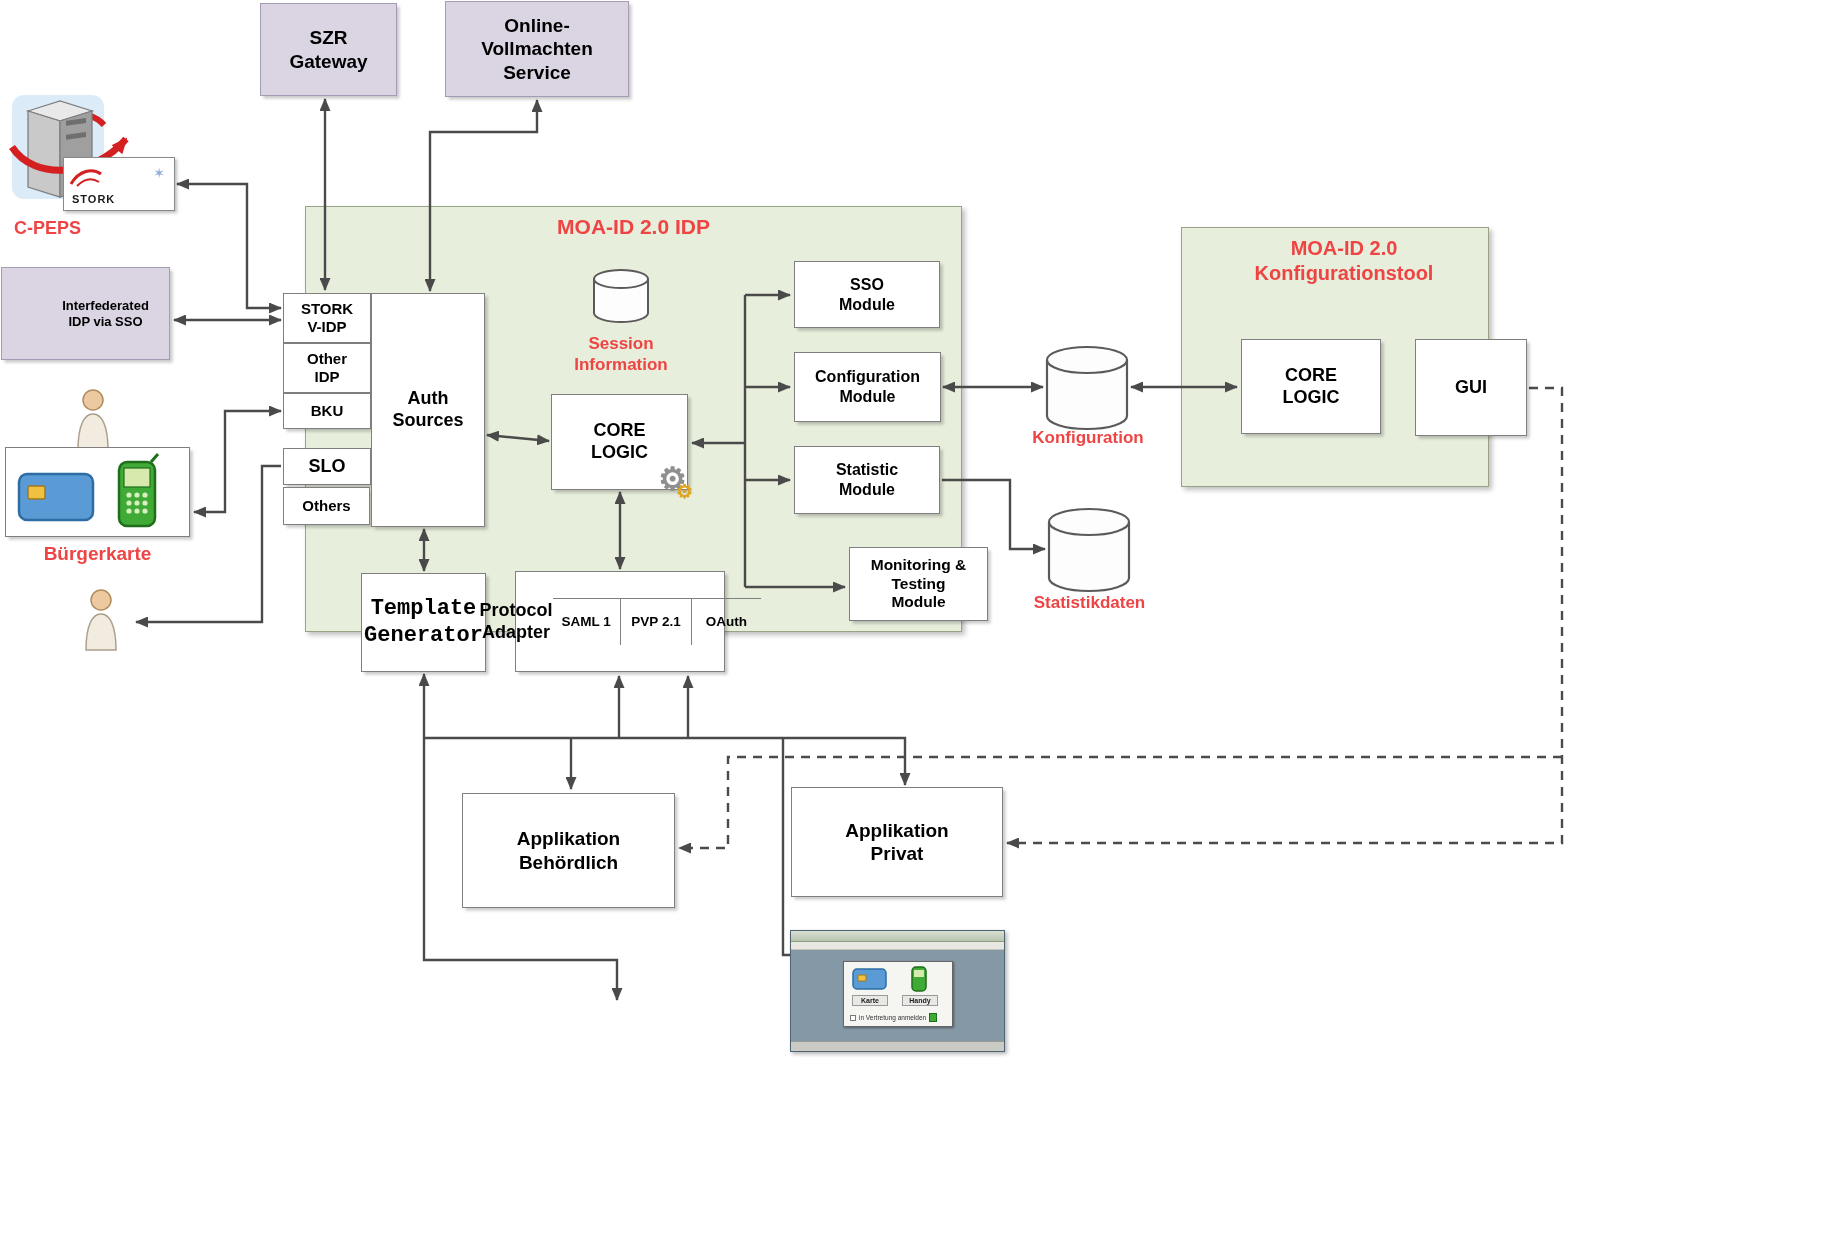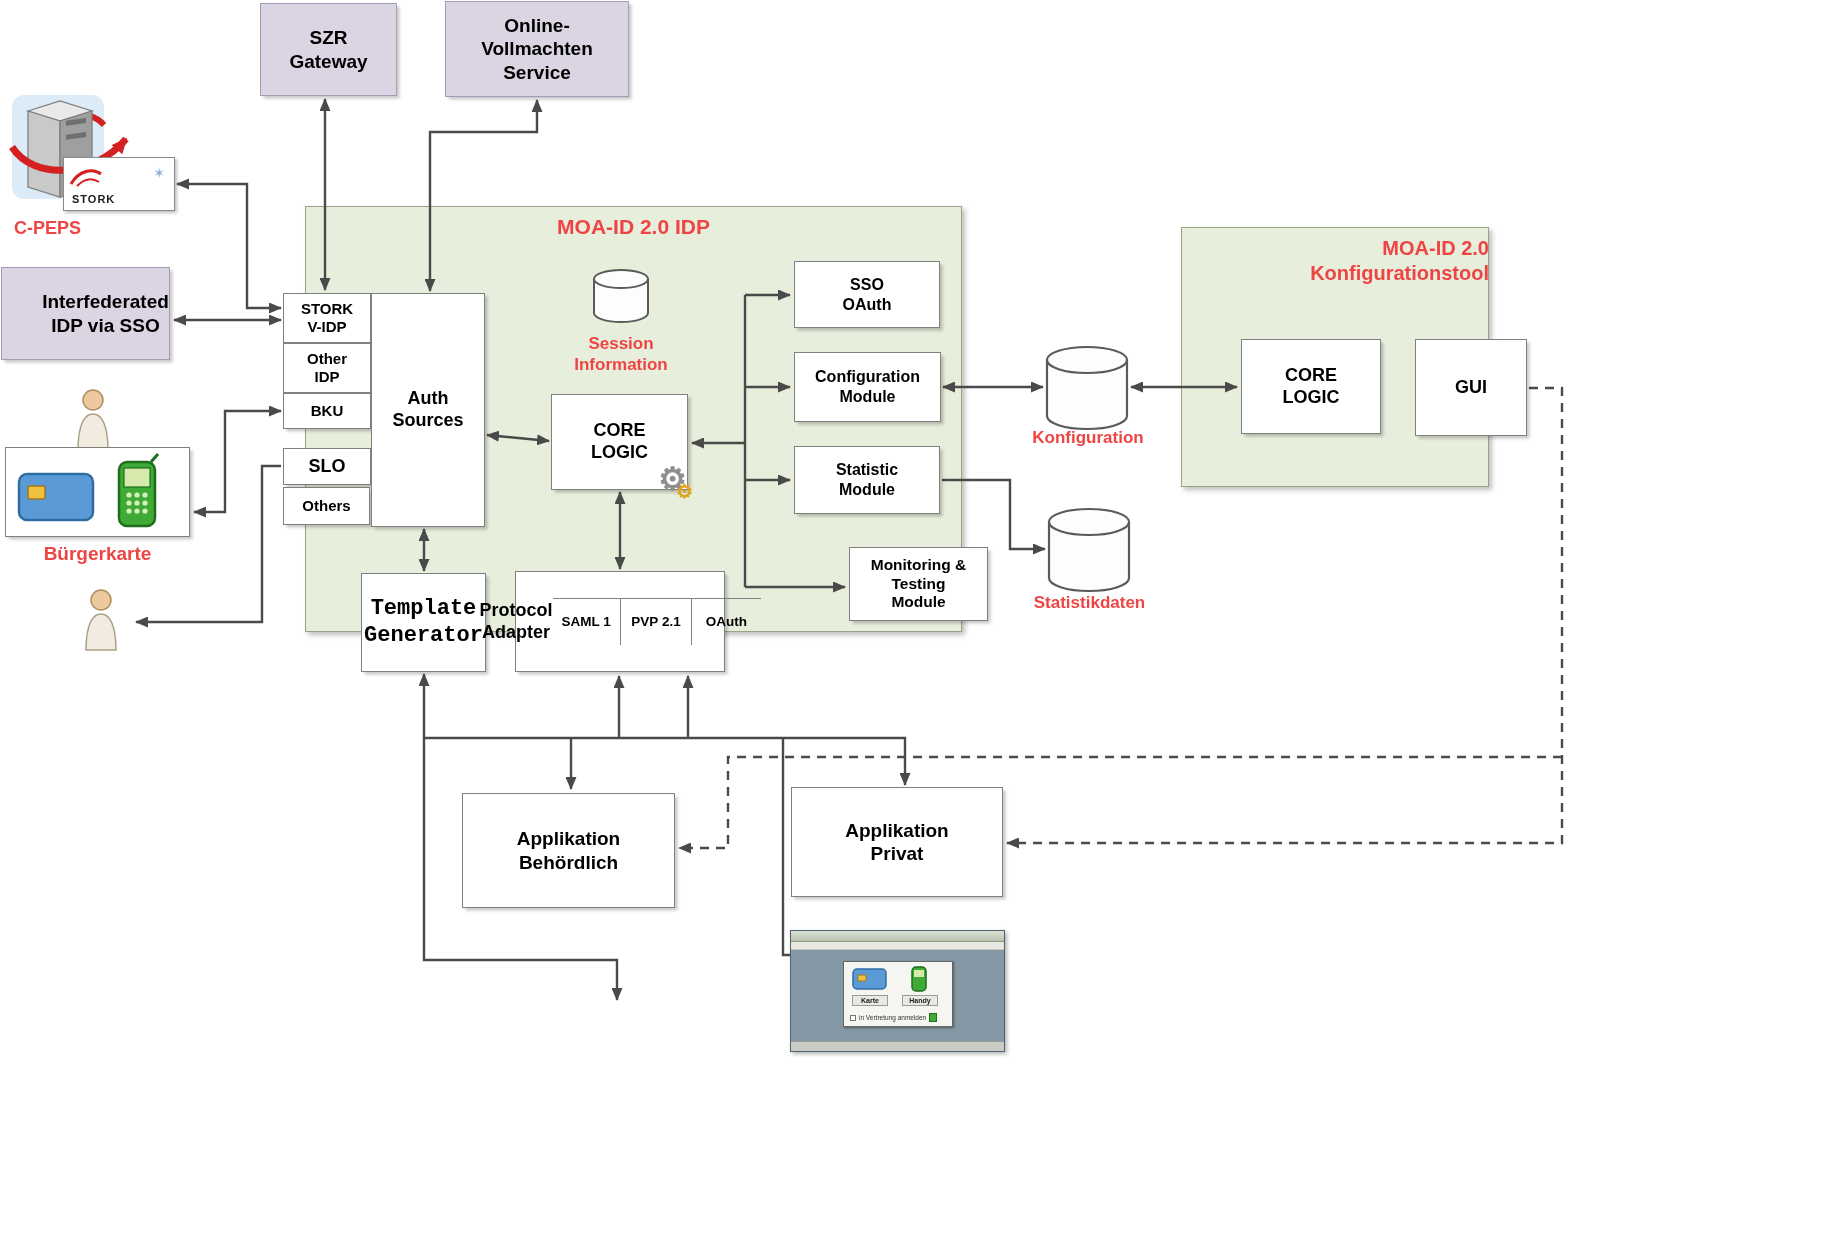--- a/index.html
+++ b/index.html
@@ -112,21 +112,21 @@
       <path d="M1047,360 v56 a40,13 0 0 0 80,0 v-56"></path>
       <ellipse cx="1087" cy="360" rx="40" ry="13"></ellipse>
     </g>
     <g stroke="#5a5a5a" stroke-width="2.2" fill="#fdfdfd">
       <path d="M1049,522 v56 a40,13 0 0 0 80,0 v-56"></path>
       <ellipse cx="1089" cy="522" rx="40" ry="13"></ellipse>
     </g>
   </svg>
 
   <div class="label" style="left:305px;top:214px;width:657px;font-size:21px;">MOA-ID 2.0 IDP</div>
-  <div class="label" style="left:1199px;top:236px;width:290px;font-size:20px;text-align:right;">MOA-ID 2.0
+  <div class="label" style="left:1199px;top:236px;width:290px;font-size:20px;text-align:center;">MOA-ID 2.0
 Konfigurationstool</div>
 
   <div class="box purple" style="left:445px;top:1px;width:184px;height:96px;font-size:19px;">Online-
 Vollmachten
 Service</div>
   <div class="box purple" style="left:260px;top:3px;width:137px;height:93px;font-size:19px;">SZR
 Gateway</div>
 
   <div style="position:absolute;left:8px;top:95px;width:180px;height:150px;z-index:3;">
     <svg width="135" height="112" style="position:absolute;left:0;top:0;">
@@ -143,21 +143,21 @@
       <svg width="34" height="28" style="position:absolute;left:5px;top:4px;">
         <path d="M2,22 C10,8 24,6 32,12" fill="none" stroke="#d42020" stroke-width="3"></path>
         <path d="M8,24 C16,16 24,16 30,20" fill="none" stroke="#d42020" stroke-width="2"></path>
       </svg>
       <span class="eu-mark">✶</span>
       <span class="stork-text">STORK</span>
     </div>
     <div class="label" style="left:6px;top:122px;width:100px;text-align:left;font-size:18px;">C-PEPS</div>
   </div>
 
-  <div class="box purple" style="left:1px;top:267px;width:169px;height:93px;font-size:19px;padding-left:40px;">Interfederated
+  <div class="box purple" style="left:1px;top:267px;width:169px;height:93px;font-size:13px;padding-left:40px;">Interfederated
 IDP via SSO</div>
 
   <svg width="46" height="64" style="position:absolute;left:70px;top:388px;z-index:2;">
     <circle cx="23" cy="12" r="10" fill="#edc9a0" stroke="#b08d5f" stroke-width="1.5"></circle>
     <path d="M8,62 C8,38 14,26 23,26 C32,26 38,38 38,62 Z" fill="#f2ece0" stroke="#aaa089" stroke-width="1.5"></path>
   </svg>
   <div class="box" style="left:5px;top:447px;width:185px;height:90px;">
     <svg width="80" height="56" style="position:absolute;left:10px;top:20px;">
       <rect x="3" y="6" width="74" height="46" rx="8" fill="#5b9bd5" stroke="#2e6da4" stroke-width="2.5"></rect>
       <rect x="12" y="18" width="17" height="13" rx="2" fill="#f0c040" stroke="#a07820" stroke-width="1.5"></rect>
@@ -201,21 +201,21 @@
 Information</div>
 
   <div class="box" style="left:551px;top:394px;width:137px;height:96px;font-size:18px;">
     <span>CORE
 LOGIC</span>
     <span class="gear-big">⚙</span>
     <span class="gear-small">⚙</span>
   </div>
 
   <div class="box" style="left:794px;top:261px;width:146px;height:67px;font-size:16px;">SSO
-OAuth</div>
+Module</div>
   <div class="box" style="left:794px;top:352px;width:147px;height:70px;font-size:16px;">Configuration
 Module</div>
   <div class="box" style="left:794px;top:446px;width:146px;height:68px;font-size:16px;">Statistic
 Module</div>
   <div class="box" style="left:849px;top:547px;width:139px;height:74px;font-size:15.5px;">Monitoring &amp;
 Testing
 Module</div>
 
   <div class="box" style="left:361px;top:573px;width:125px;height:99px;font-size:22px;font-family:Liberation Mono, monospace;">Template
 Generator</div>

